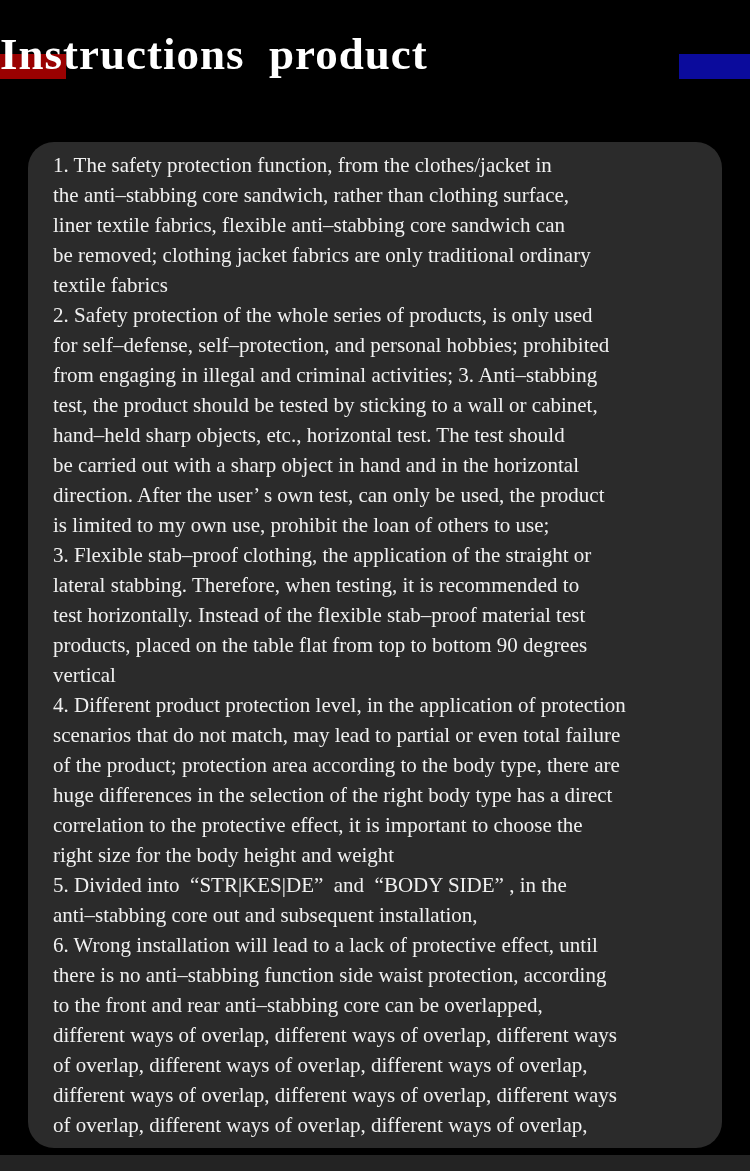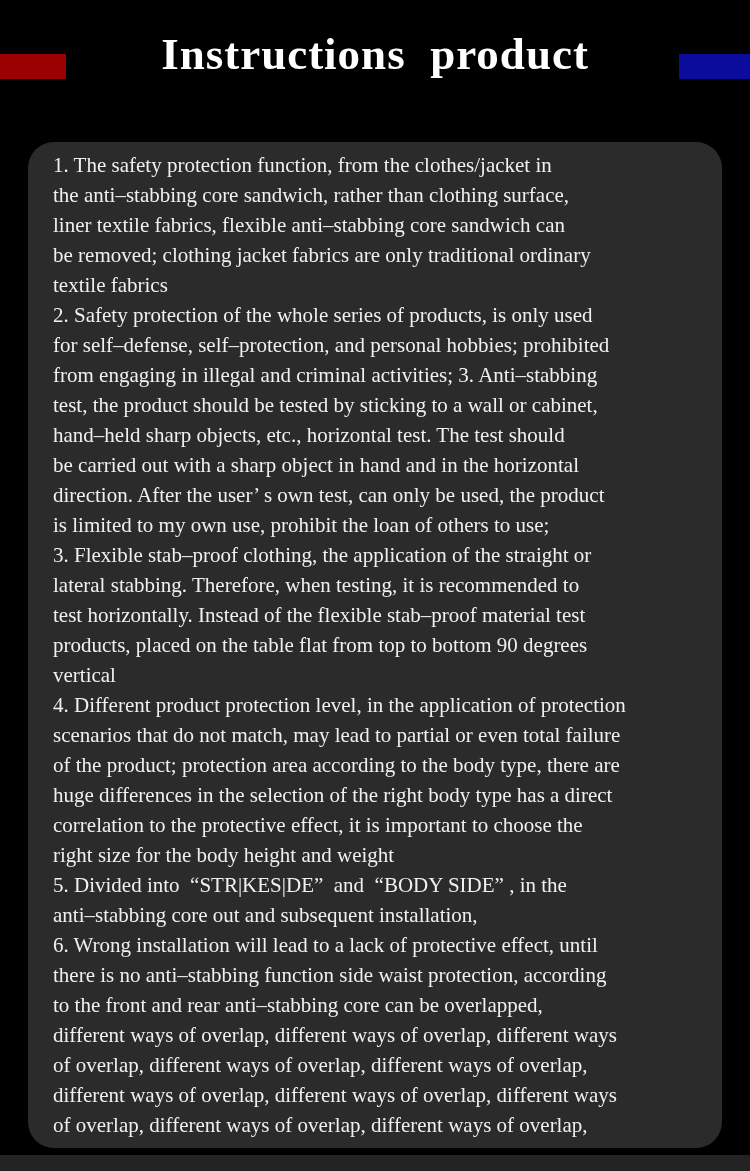--- a/index.html
+++ b/index.html
@@ -13,21 +13,21 @@
     height: 1171px;
     overflow: hidden;
     font-family: "Liberation Serif", serif;
   }
   .page-title {
     position: absolute;
     top: 28px;
     left: 0;
     width: 750px;
     margin: 0;
-    text-align: center;
+    text-align: left;
     color: #ffffff;
     font-size: 45px;
     font-weight: bold;
     letter-spacing: 1px;
     white-space: pre;
   }
   .accent-bar {
     position: absolute;
     top: 54px;
     height: 25px;

